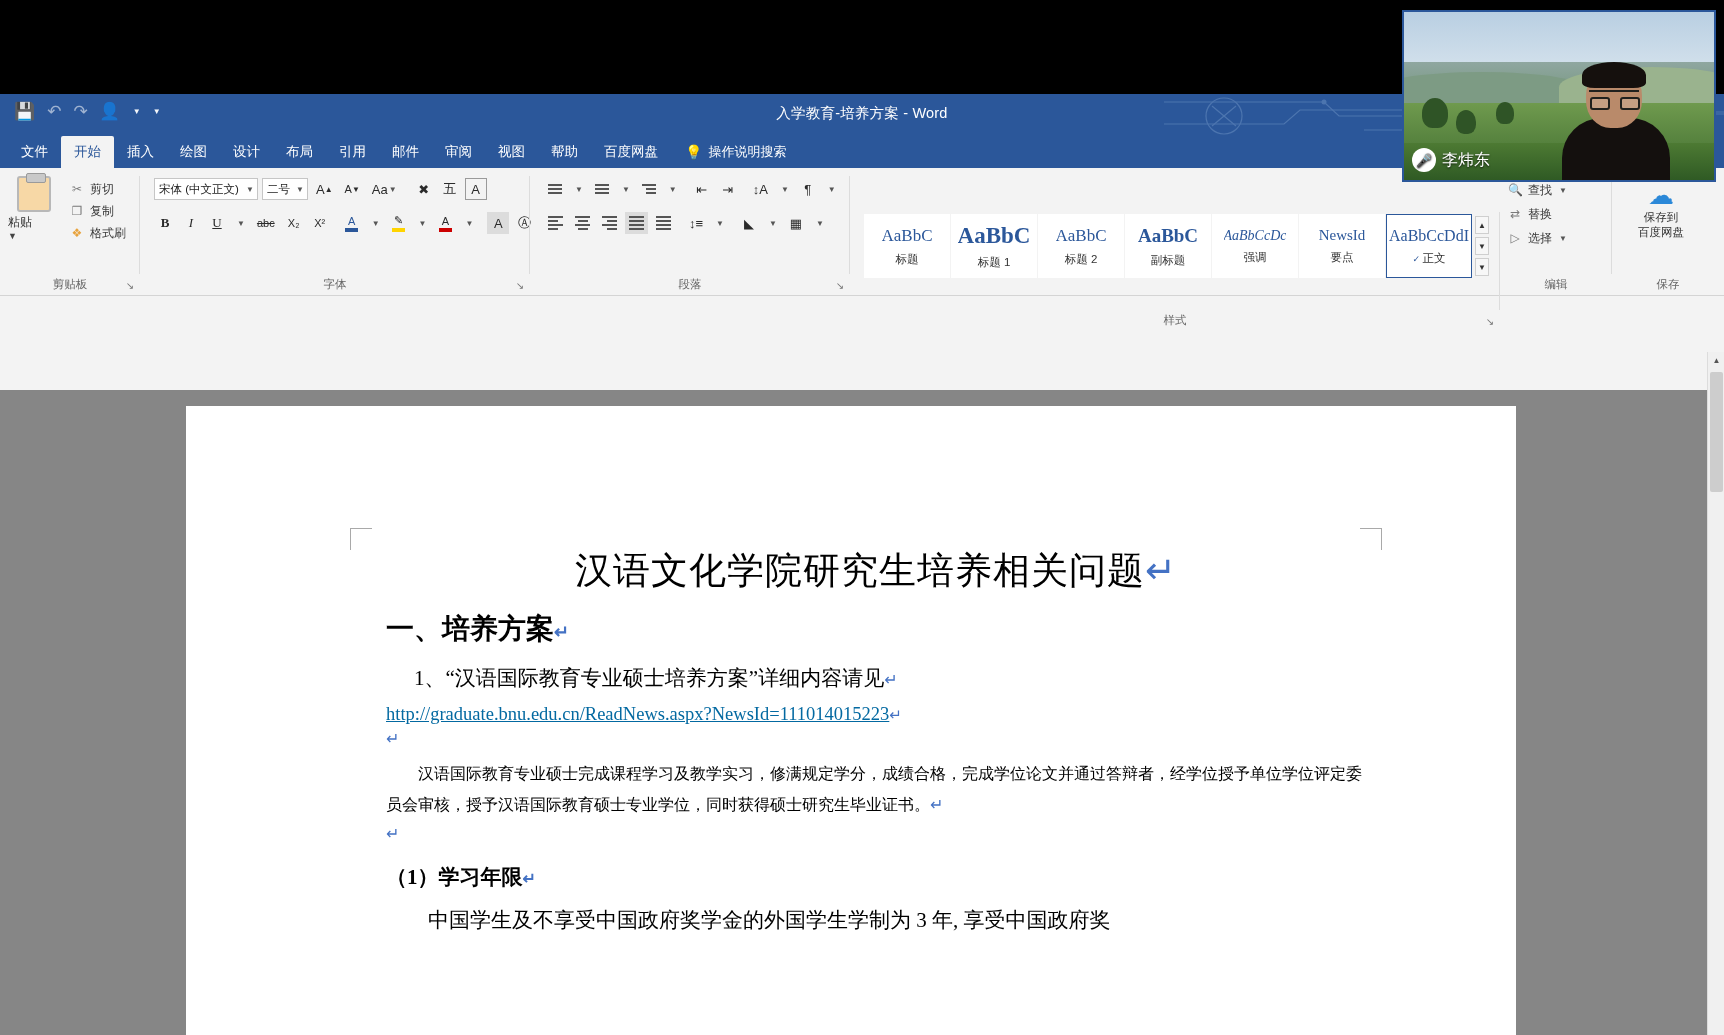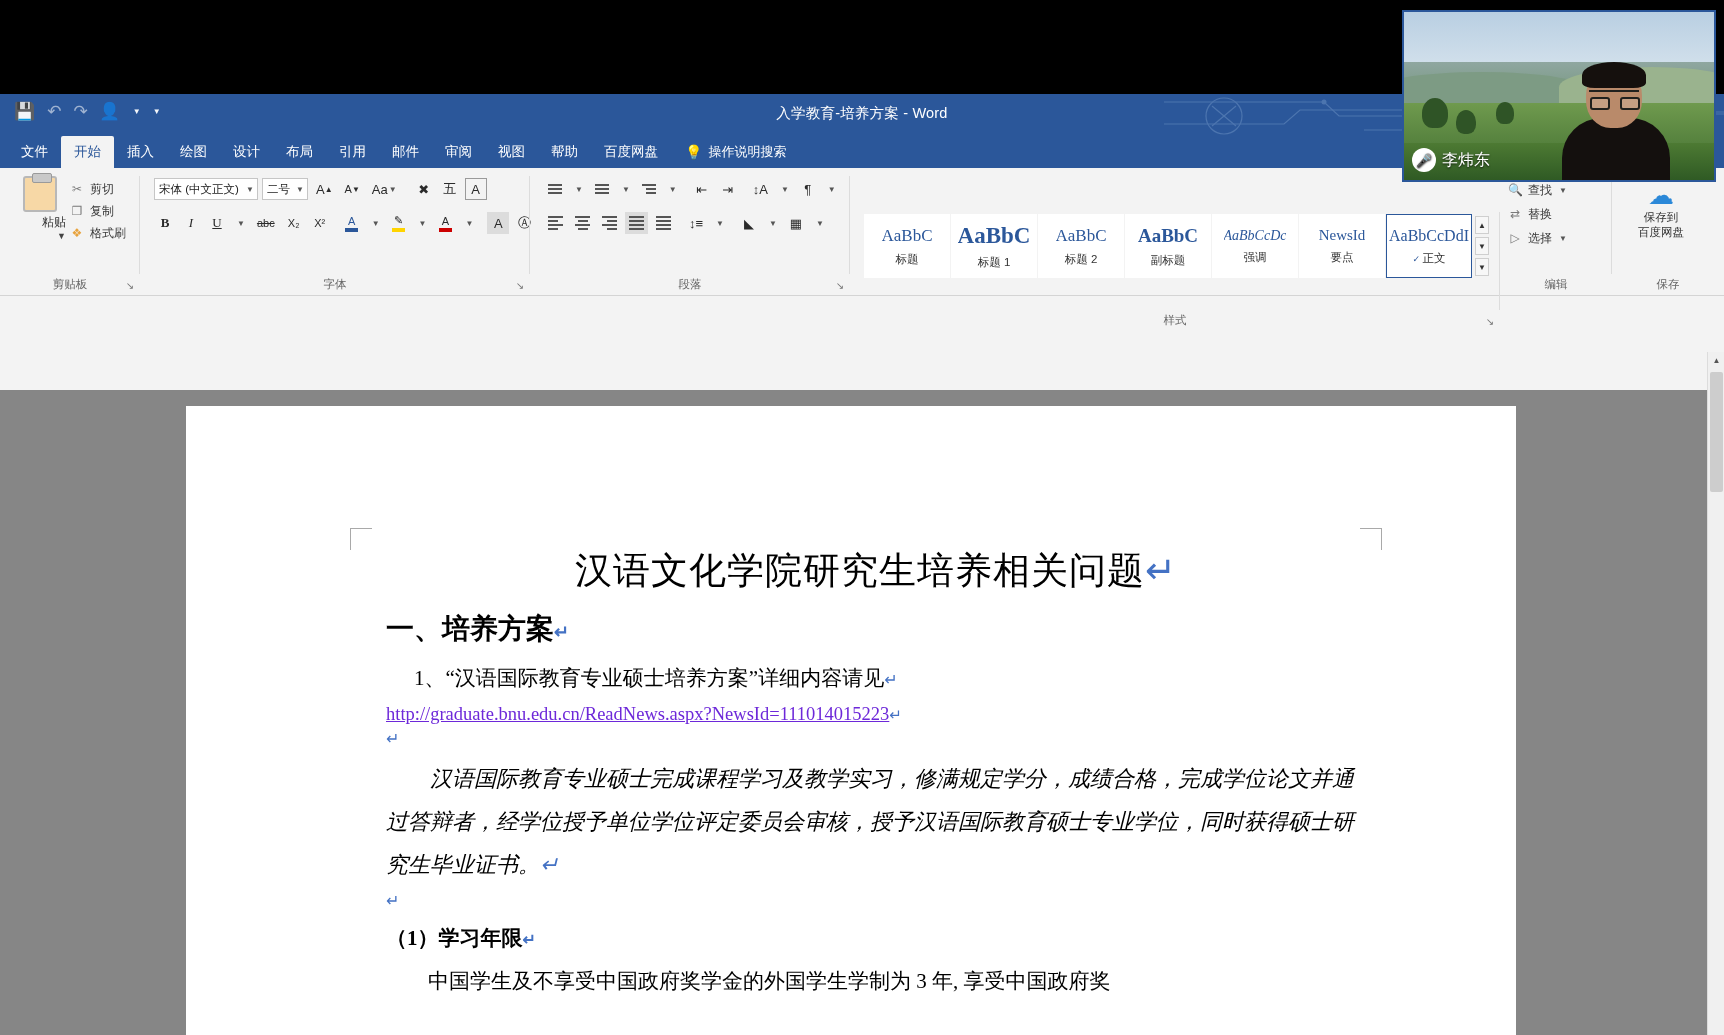--- a/index.html
+++ b/index.html
@@ -49,21 +49,21 @@
     font-size: 11.5px; color: #666;
   }
   .group-sep { position: absolute; top: 8px; bottom: 22px; width: 1px; background: #dcdcdc; }
   .dialog-launcher {
     position: absolute; bottom: 4px; right: 4px; width: 12px; height: 12px;
     font-size: 10px; color: #777; line-height: 12px; text-align: center;
   }
 
   
   .paste-big {
-    position: absolute; left: 14px; top: 8px; width: 52px; text-align: right;
+    position: absolute; left: 8px; top: 8px; width: 52px; text-align: left;
     font-size: 12px; color: #333;
   }
   .paste-icon {
     width: 34px; height: 36px; margin: 0 auto 2px; border: 2px solid #b8b8b8; border-radius: 3px;
     background: #f7d8a6; position: relative;
   }
   .paste-icon:before {
     content: ""; position: absolute; left: 7px; top: -5px; width: 18px; height: 8px;
     background: #c9c9c9; border: 1px solid #9a9a9a; border-radius: 2px;
   }
@@ -138,28 +138,28 @@
 
   .doc-body { position: absolute; left: 200px; right: 150px; top: 140px; }
   .pmark { color: #4472c4; font-family: "Liberation Serif", serif; }
   .h-title {
     font-family: "Liberation Serif", serif; font-size: 37px; color: #000; text-align: center;
     letter-spacing: 1px; margin-bottom: 14px;
   }
   .h1 { font-family: "Liberation Serif", serif; font-weight: bold; font-size: 28px; margin: 10px 0 16px; }
   .p-num { font-family: "Liberation Serif", serif; font-size: 21px; margin-bottom: 12px; margin-left: 28px; }
   .link {
-    font-family: "Liberation Serif", serif; font-size: 18.5px; color: #6d28d9; text-decoration: underline;
+    font-family: "Liberation Serif", serif; font-size: 18.5px; color: #0369a1; text-decoration: underline;
     word-break: break-all;
   }
   .empty-line { font-size: 16px; margin: 4px 0 10px; }
   .para {
-    font-family: "Liberation Serif", serif; font-size: 22px; line-height: 1.95; text-indent: 2em; margin-top: 8px; font-style: italic;
-  }
-  .sub-h { font-family: "Liberation Serif", serif; font-size: 21px; font-weight: bold; margin-top: 14px; }
+    font-family: "Liberation Serif", serif; font-size: 16px; line-height: 1.95; text-indent: 2em; margin-top: 8px;
+  }
+  .sub-h { font-family: "Liberation Serif", serif; font-size: 21px; font-weight: bold; margin-top: 20px; }
   .para2 { font-family: "Liberation Serif", serif; font-size: 21px; line-height: 1.9; text-indent: 2em; margin-top: 10px; }
 
   
   .vscroll { position: absolute; right: 0; top: 258px; width: 17px; bottom: 0; background: #f0f0f0; border-left: 1px solid #dcdcdc; }
   .vs-btn { width: 17px; height: 17px; font-size: 8px; color: #555; display: flex; align-items: center; justify-content: center; background: #f0f0f0; }
   .vs-thumb { position: absolute; left: 2px; top: 20px; width: 13px; height: 120px; background: #cdcdcd; border-radius: 2px; }
 
   
   .webcam {
     position: absolute; right: 8px; top: 10px; width: 314px; height: 172px;

